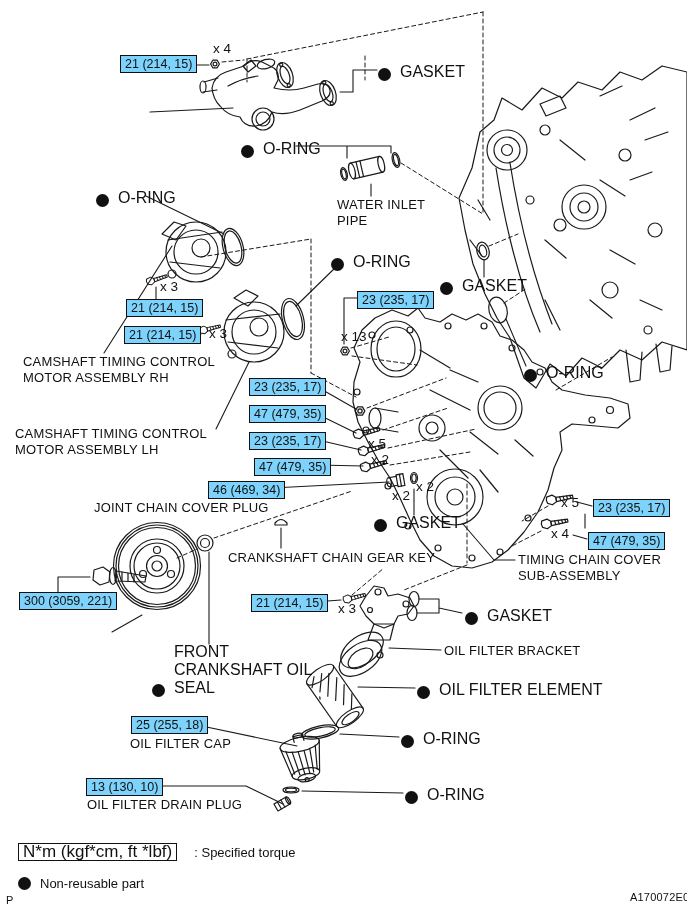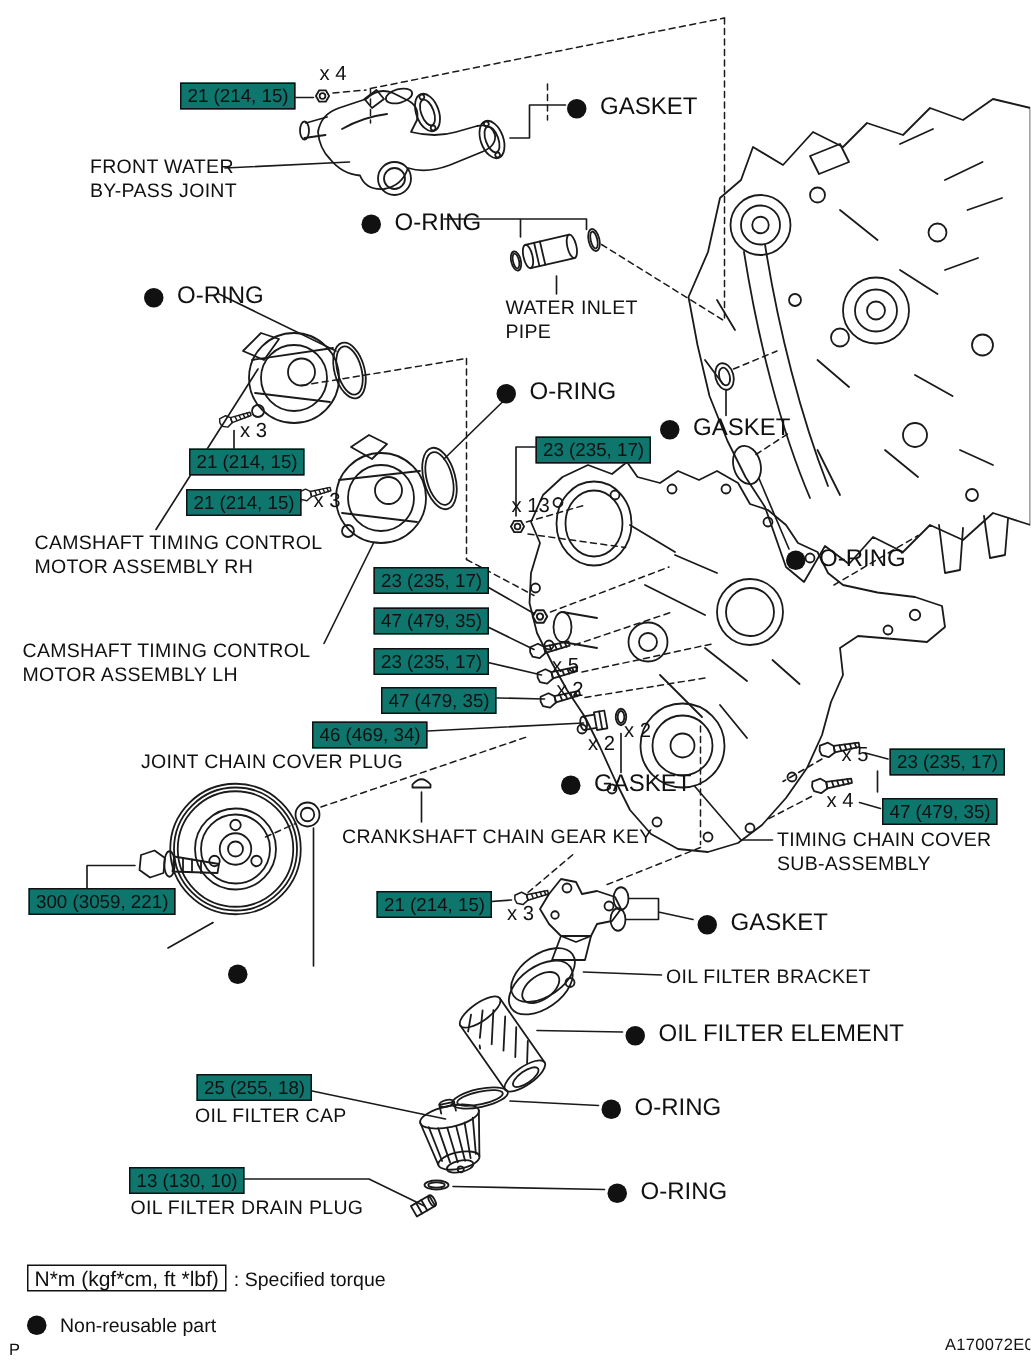--- a/index.html
+++ b/index.html
@@ -2,26 +2,26 @@
 <html><head>
 <meta charset="utf-8">
 <style>
   html,body{margin:0;padding:0;background:#fff;}
   .canvas{position:relative;width:687px;height:913px;background:#fff;overflow:hidden;
           font-family:"Liberation Sans",sans-serif;color:#111;}
   svg.art{position:absolute;left:0;top:0;}
   .lbl{position:absolute;font-size:13px;line-height:1.22;letter-spacing:.2px;white-space:normal;}
   .nowrap{white-space:nowrap;}
   .tq{position:absolute;border:1.5px solid #111;padding:0 4px;font-size:12.5px;line-height:16px;
-      background:#0f766e;white-space:nowrap;}
+      background:#7dd3fc;white-space:nowrap;}
   .mult{position:absolute;font-size:13.5px;white-space:nowrap;}
-  .dlbl{position:absolute;display:flex;align-items:center;}
+  .dlbl{position:absolute;display:flex;align-items:flex-end;}
   .dot{width:13px;height:13px;border-radius:50%;background:#111;flex:0 0 13px;margin-right:9px;margin-top:0px;}
   .legend-row{position:absolute;display:flex;align-items:center;font-size:13px;}
-  .legend-box{border:1.5px solid #111;padding:0 4px;font-size:14px;line-height:16px;margin-right:5px;white-space:nowrap;}
+  .legend-box{border:1.5px solid #111;padding:0 4px;font-size:17px;line-height:16px;margin-right:17px;white-space:nowrap;}
   .footer{position:absolute;font-size:11px;}
   .figcode{position:absolute;font-size:11px;font-weight:normal;letter-spacing:.2px;}
 </style>
 </head>
 <body>
 
 <div class="canvas">
 
 <svg class="art" width="687" height="913" viewBox="0 0 687 913" fill="none" stroke="#1a1a1a" stroke-width="1.2" stroke-linejoin="round" stroke-linecap="round">
   <defs>
@@ -357,21 +357,20 @@
 <div class="mult" style="left:209px;top:326px">x 3</div>
 <div class="mult" style="left:341px;top:329px">x 13</div>
 <div class="mult" style="left:368px;top:436px">x 5</div>
 <div class="mult" style="left:371px;top:452px">x 2</div>
 <div class="mult" style="left:392px;top:488px">x 2</div>
 <div class="mult" style="left:416px;top:479px">x 2</div>
 <div class="mult" style="left:561px;top:495px">x 5</div>
 <div class="mult" style="left:551px;top:526px">x 4</div>
 <div class="mult" style="left:338px;top:601px">x 3</div>
 
-<div class="lbl" style="left:60px;top:103px;width:108px">FRONT WATER BY-PASS JOINT</div>
 <div class="lbl" style="left:337px;top:197px;width:95px">WATER INLET PIPE</div>
 <div class="lbl" style="left:15px;top:426px;width:215px">CAMSHAFT TIMING CONTROL MOTOR ASSEMBLY LH</div>
 <div class="lbl" style="left:23px;top:354px;width:215px">CAMSHAFT TIMING CONTROL MOTOR ASSEMBLY RH</div>
 <div class="lbl nowrap" style="left:94px;top:500px">JOINT CHAIN COVER PLUG</div>
 <div class="lbl nowrap" style="left:228px;top:550px">CRANKSHAFT CHAIN GEAR KEY</div>
 <div class="lbl" style="left:518px;top:552px;width:145px">TIMING CHAIN COVER SUB-ASSEMBLY</div>
 <div class="lbl nowrap" style="left:444px;top:643px">OIL FILTER BRACKET</div>
 <div class="lbl nowrap" style="left:130px;top:736px">OIL FILTER CAP</div>
 <div class="lbl nowrap" style="left:87px;top:797px">OIL FILTER DRAIN PLUG</div>
 
@@ -402,20 +401,21 @@
 <div class="dlbl" style="left:374px;top:514px">
   <span class="dot"></span>
   <span>GASKET</span>
 </div>
 <div class="dlbl" style="left:465px;top:607px">
   <span class="dot"></span>
   <span>GASKET</span>
 </div>
 <div class="dlbl" style="left:152px;top:643px">
   <span class="dot"></span>
+  <span style="width:150px">FRONT CRANKSHAFT OIL SEAL</span>
 </div>
 <div class="dlbl" style="left:417px;top:681px">
   <span class="dot"></span>
   <span>OIL FILTER ELEMENT</span>
 </div>
 <div class="dlbl" style="left:401px;top:730px">
   <span class="dot"></span>
   <span>O-RING</span>
 </div>
 <div class="dlbl" style="left:405px;top:786px">

